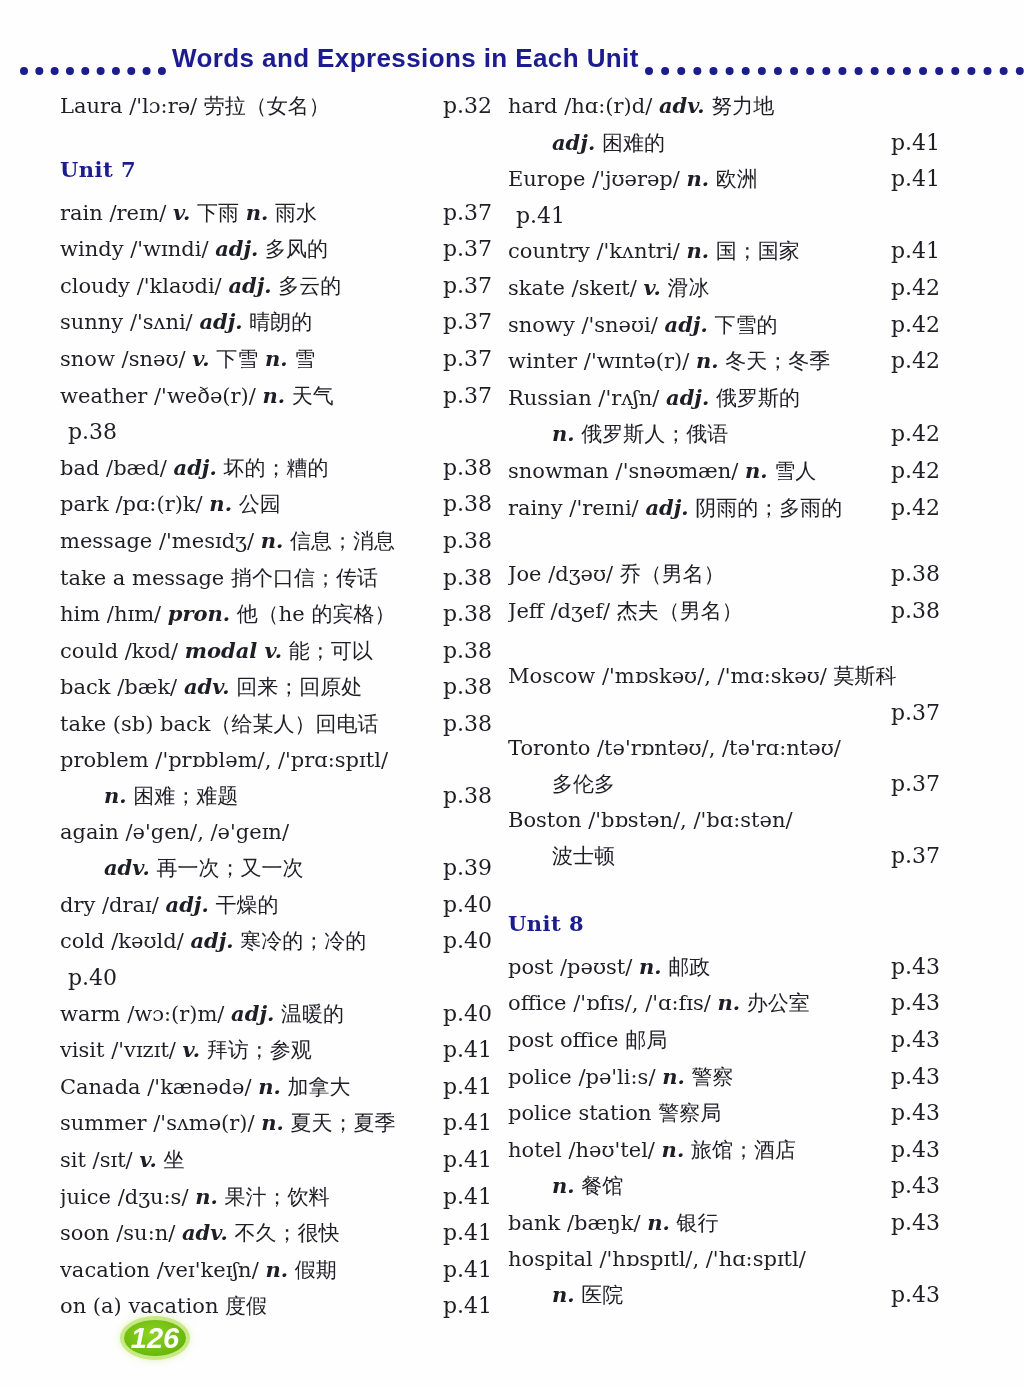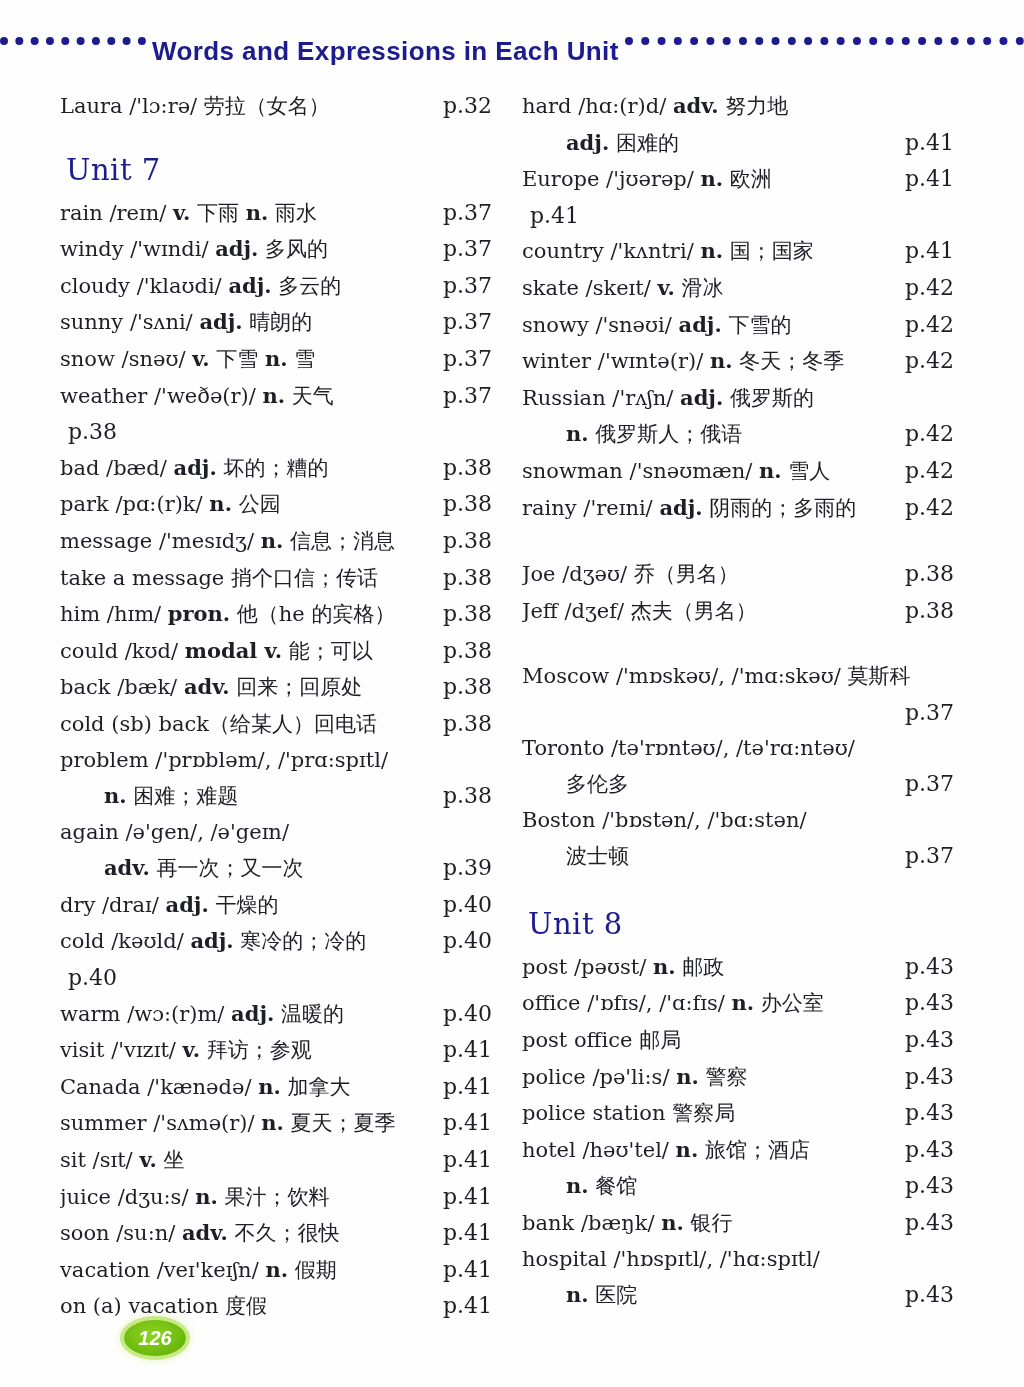--- a/index.html
+++ b/index.html
@@ -1,52 +1,52 @@
 <!DOCTYPE html>
 <html style="--accent: #1c1c8f;"><head>
 <meta charset="utf-8">
 <style>
   html,body{margin:0;padding:0;background:#ffffff;}
   .page{
     position:relative;width:1024px;height:1387px;background:#fefefe;overflow:hidden;
     font-family:"DejaVu Serif", serif;color:#1e1e26;
   }
   
-  .hdr{position:absolute;top:36px;left:0;right:0;height:38px;display:flex;align-items:flex-start;}
+  .hdr{position:absolute;top:36px;left:0;right:0;height:38px;display:flex;align-items:flex-end;padding-left:20px;}
   .dots{height:0;border-top:8px dotted var(--accent,#1c1c8f);transform:translateY(1px);}
   .dots-left{width:146px;}
   .dots-right{flex:1;}
   .hdr-title{
     margin:0 6px;white-space:nowrap;
     font-family:"Liberation Sans", sans-serif;font-weight:bold;font-size:26px;
     color:var(--accent,#1c1c8f);letter-spacing:.4px;
   }
   
-  .columns{position:absolute;top:88px;left:60px;display:flex;gap:30px;}
+  .columns{position:absolute;top:88px;left:60px;display:flex;gap:16px;}
   .col{width:432px;display:flex;flex-direction:column;}
   .entry-row{
     display:flex;justify-content:space-between;align-items:baseline;
     font-size:21px;line-height:35.6px;white-space:nowrap;
   }
   .entry-text{overflow:hidden;}
   .entry-page{margin-left:8px;font-size:22px;flex:0 0 auto;}
   .indent .entry-text{padding-left:44px;}
   .seg-b{font-weight:normal;}
-  .seg-i{font-weight:bold;}
+  .seg-i{font-weight:bold;font-style:italic;}
   .unit-heading{
-    color:var(--accent,#1c1c8f);font-weight:normal;font-size:29px;line-height:46px;
-    margin:2px 6px;letter-spacing:.5px;
+    color:var(--accent,#1c1c8f);font-weight:bold;font-size:21px;line-height:46px;
+    margin:2px 0;letter-spacing:.5px;
   }
   .gap{flex:0 0 auto;}
   
   .page-badge{
     position:absolute;left:124px;top:1320px;width:62px;height:36px;
     background:radial-gradient(ellipse at 45% 40%, #8ed321 0%, #6cba0e 65%, #5aa80a 100%);
     border-radius:50%;box-shadow:0 0 0 4px rgba(189,228,106,.75), 0 0 8px 3px rgba(189,228,106,.55);
-    color:#ffffff;font-family:"Liberation Sans", sans-serif;font-weight:bold;font-size:20px;
+    color:#ffffff;font-family:"Liberation Sans", sans-serif;font-weight:bold;font-size:29px;
     text-align:center;line-height:36px;font-style:italic;
   }
 </style>
 </head>
 <body>
 
 <div class="page">
 
   <header class="hdr">
     <span class="dots dots-left"></span>
@@ -111,21 +111,21 @@
         </div>
         <div class="entry-row">
           <span class="entry-text"><span class="seg-b">could</span><span class="seg-n"> /kʊd/ </span><span class="seg-i">modal v.</span><span class="seg-n"> 能；可以</span></span>
           <span class="entry-page">p.38</span>
         </div>
         <div class="entry-row">
           <span class="entry-text"><span class="seg-b">back</span><span class="seg-n"> /bæk/ </span><span class="seg-i">adv.</span><span class="seg-n"> 回来；回原处</span></span>
           <span class="entry-page">p.38</span>
         </div>
         <div class="entry-row">
-          <span class="entry-text"><span class="seg-b">cold (sb) back</span><span class="seg-n">（给某人）回电话</span></span>
+          <span class="entry-text"><span class="seg-b">take (sb) back</span><span class="seg-n">（给某人）回电话</span></span>
           <span class="entry-page">p.38</span>
         </div>
         <div class="entry-row">
           <span class="entry-text"><span class="seg-b">problem</span><span class="seg-n"> /'prɒbləm/, /'prɑ:spɪtl/</span></span>
           <span class="entry-page"></span>
         </div>
         <div class="entry-row indent">
           <span class="entry-text"><span class="seg-i">n.</span><span class="seg-n"> 困难；难题</span></span>
           <span class="entry-page">p.38</span>
         </div>

